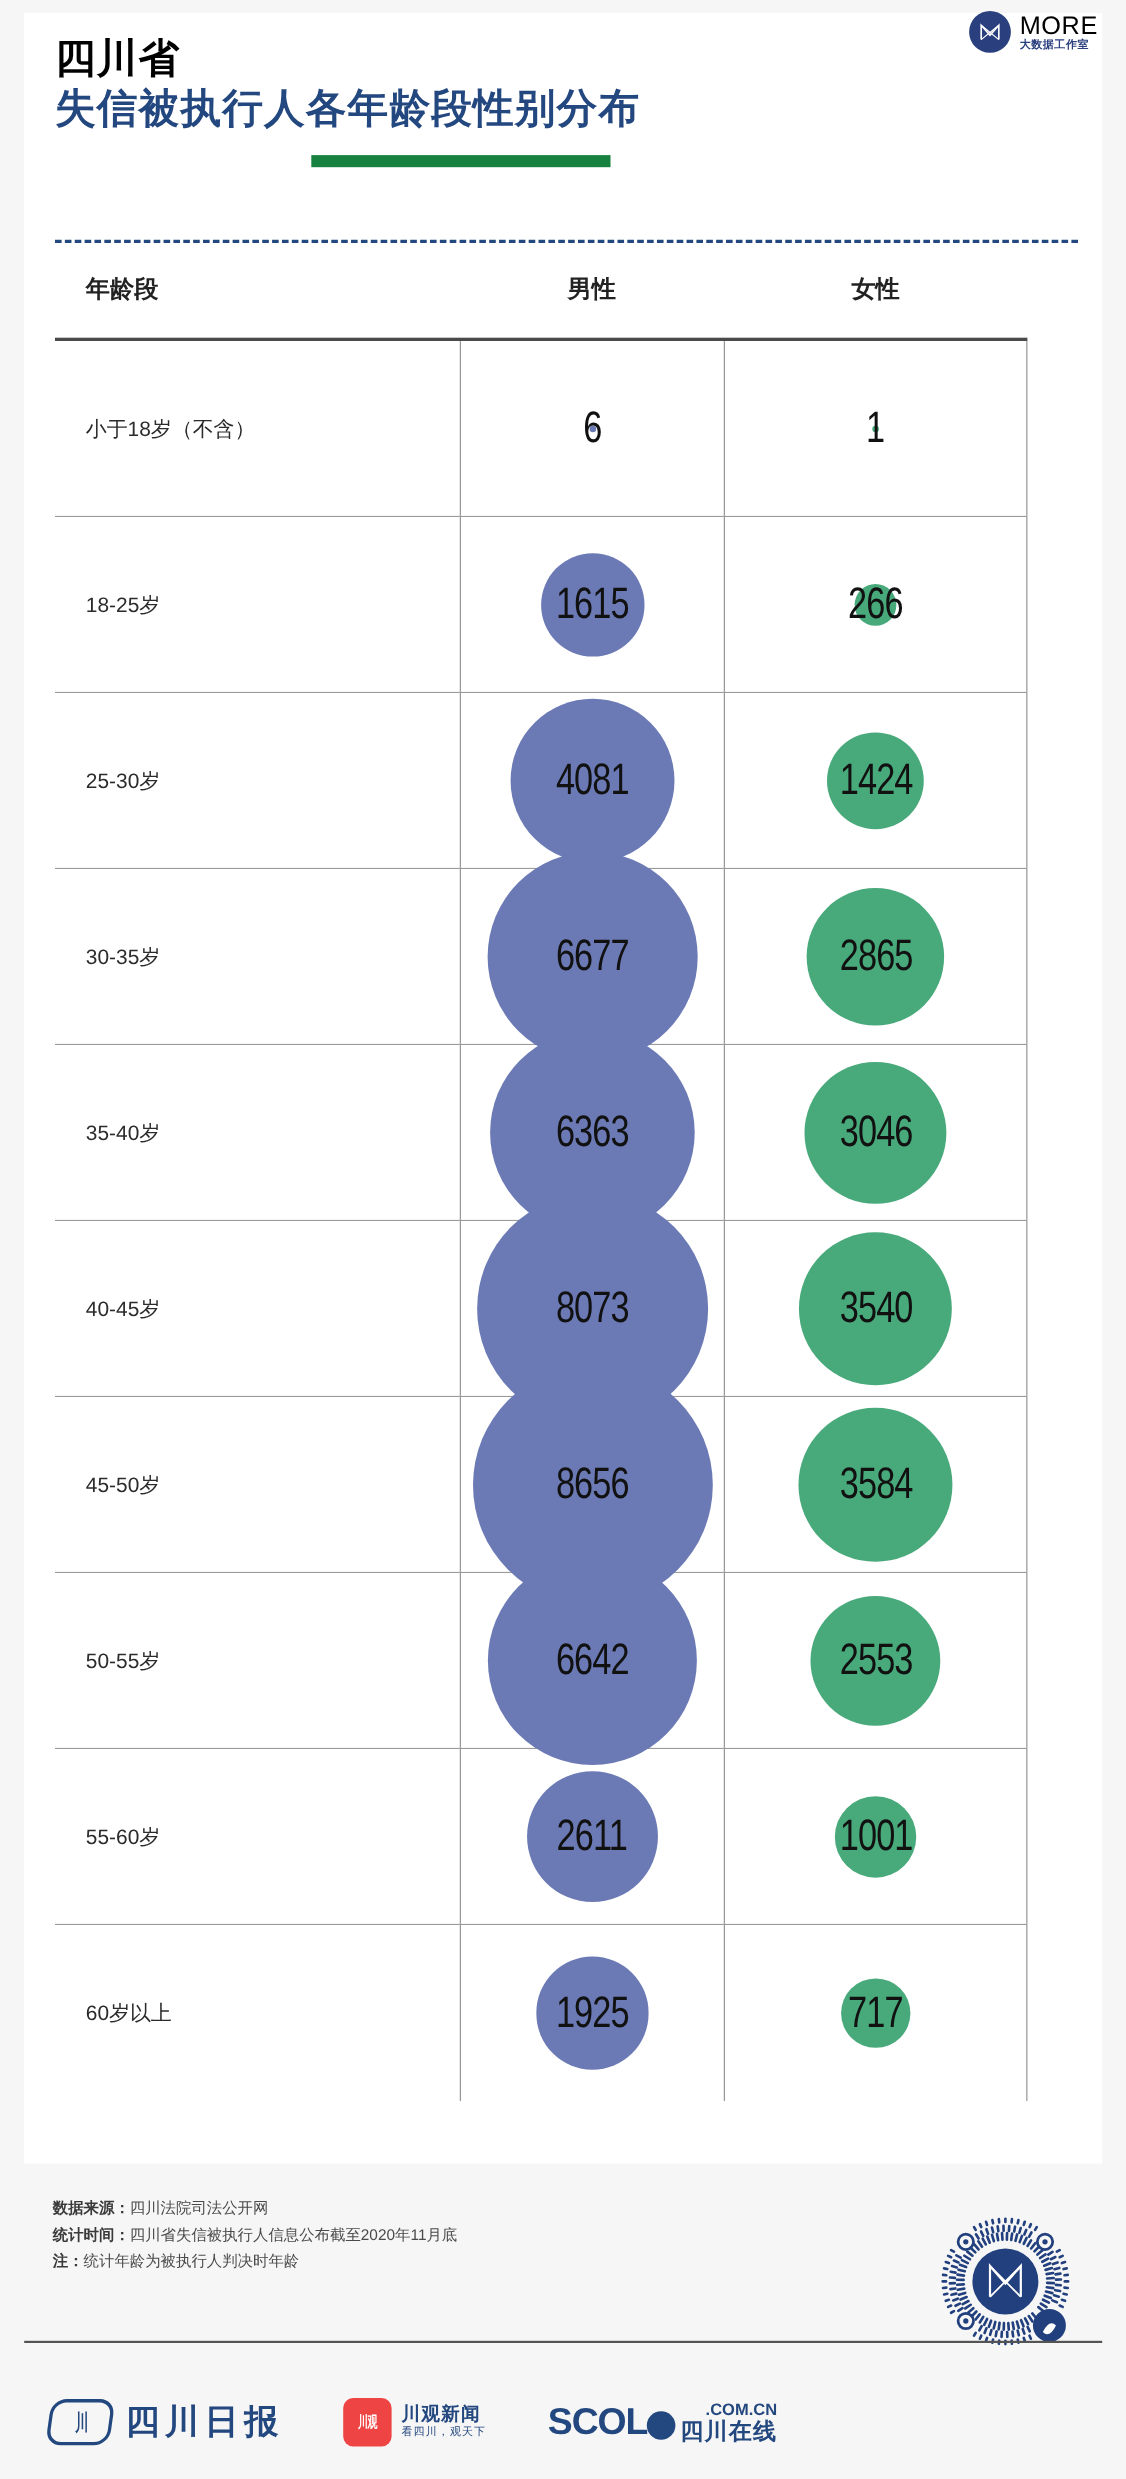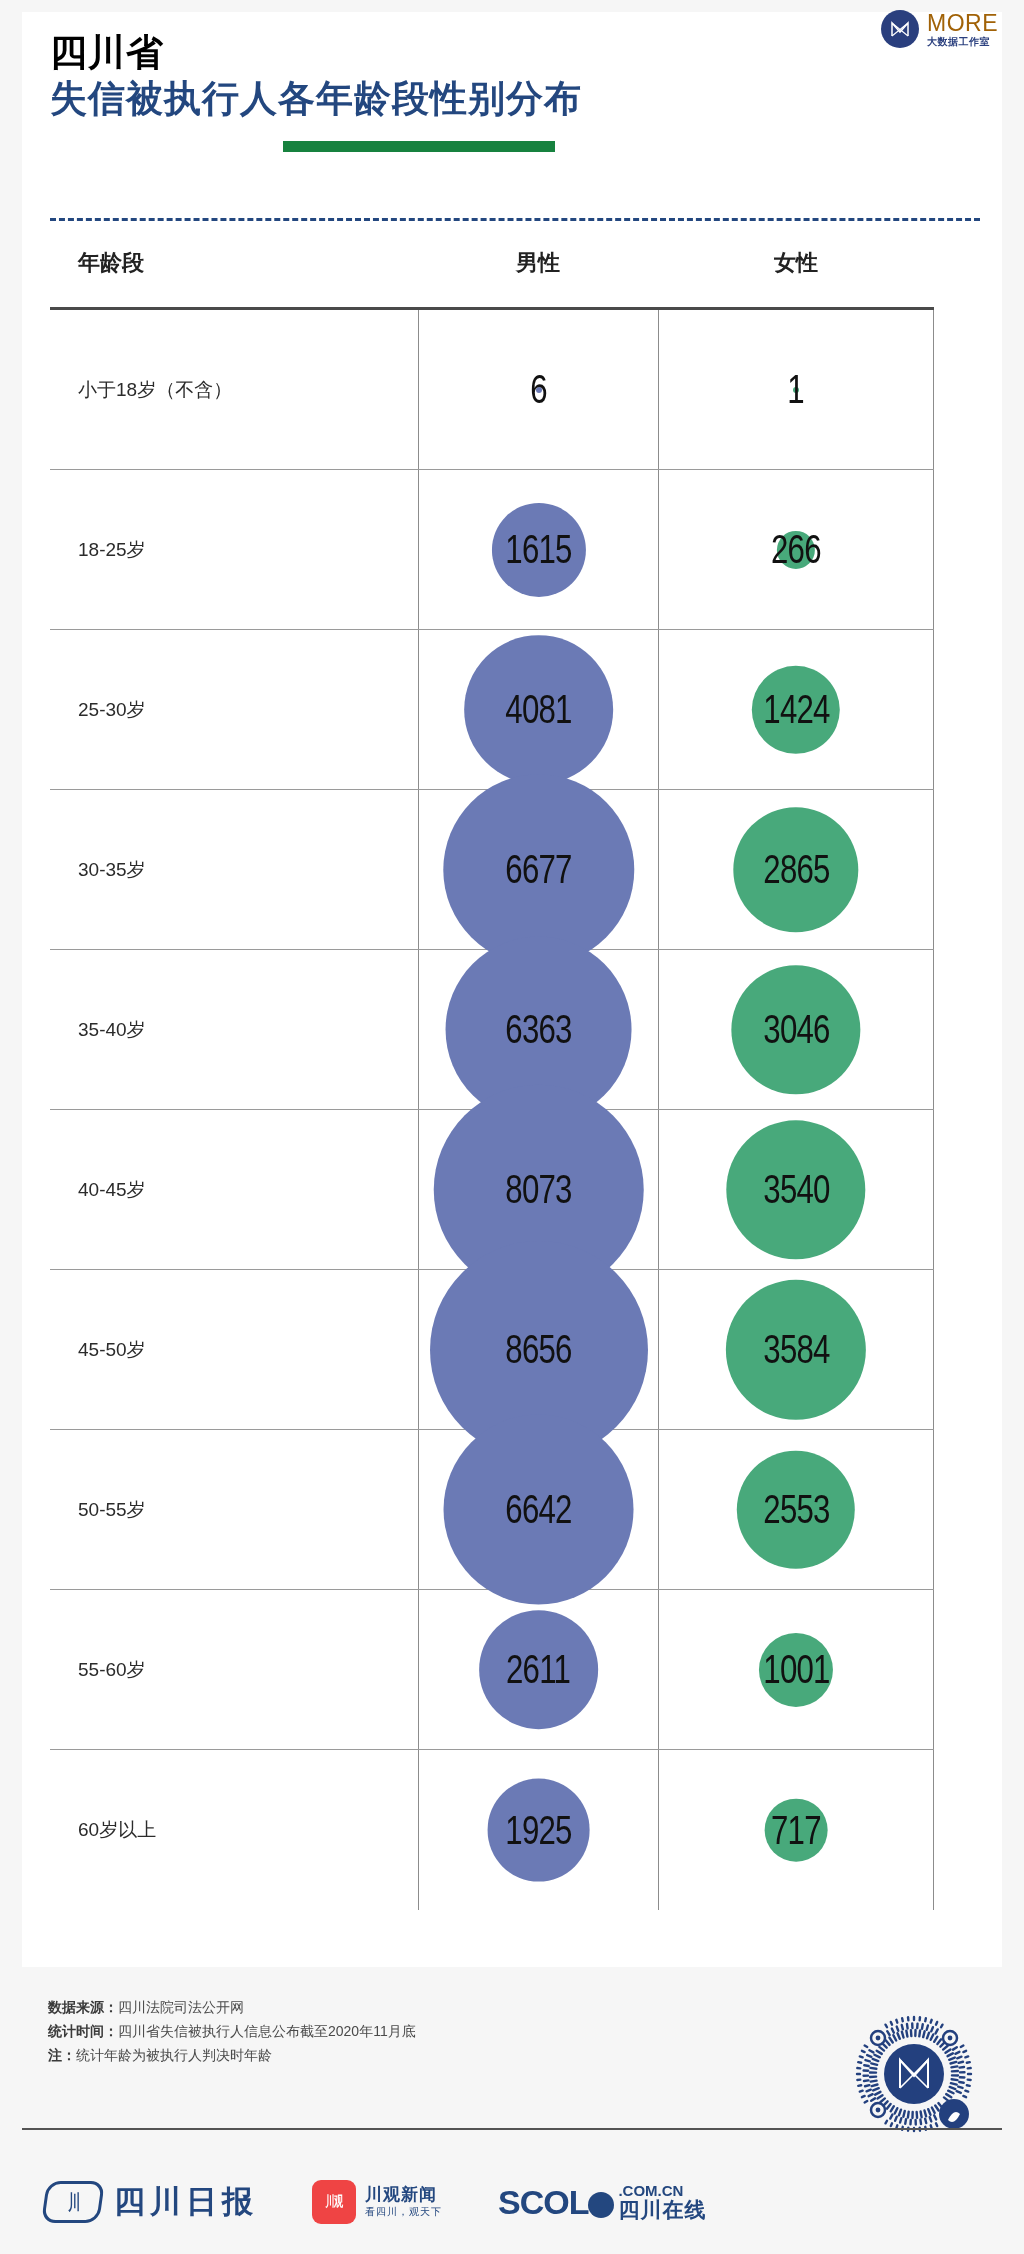--- a/index.html
+++ b/index.html
@@ -29,21 +29,21 @@
     right: 26px; top: 10px;
     display: flex; align-items: center; gap: 8px;
   }
   .more-badge {
     width: 38px; height: 38px; border-radius: 50%;
     background: #2a3f7e;
     display: flex; align-items: center; justify-content: center;
   }
   .more-text { line-height: 1; }
   .more-title {
-    font-size: 23px; color: #a16207; letter-spacing: .5px;
+    font-size: 23px; color: #000000; letter-spacing: .5px;
     font-family: "Liberation Sans", sans-serif;
   }
   .more-sub {
     font-size: 10px; color: #2a3f7e; font-weight: bold;
     letter-spacing: .5px; margin-top: 2px;
   }
 
   
   .title-wrap { position: absolute; left: 50px; top: 30px; width: 700px; }
   .title-l1 {
@@ -192,21 +192,21 @@
     font-size: 34px; font-weight: bold; color: #23477f;
     letter-spacing: -1px;
   }
   .logo-scol .globe {
     width: 26px; height: 26px; border-radius: 50%;
     background: #23477f; margin: 0 -3px;
     position: relative; top: 3px;
   }
   .logo-scol .rt { line-height: 1.05; margin-left: 4px; }
   .logo-scol .r1 {
-    font-size: 15px; font-weight: bold; color: #23477f; letter-spacing: 0px;
+    font-size: 15px; font-weight: bold; color: #23477f; letter-spacing: 0px; text-align: right;
   }
   .logo-scol .r2 {
     font-size: 21px; font-weight: bold; color: #23477f; letter-spacing: 1px;
     font-family: Liberation Serif, serif;
   }
 </style>
 </head>
 <body>
 
 <div id="page">

